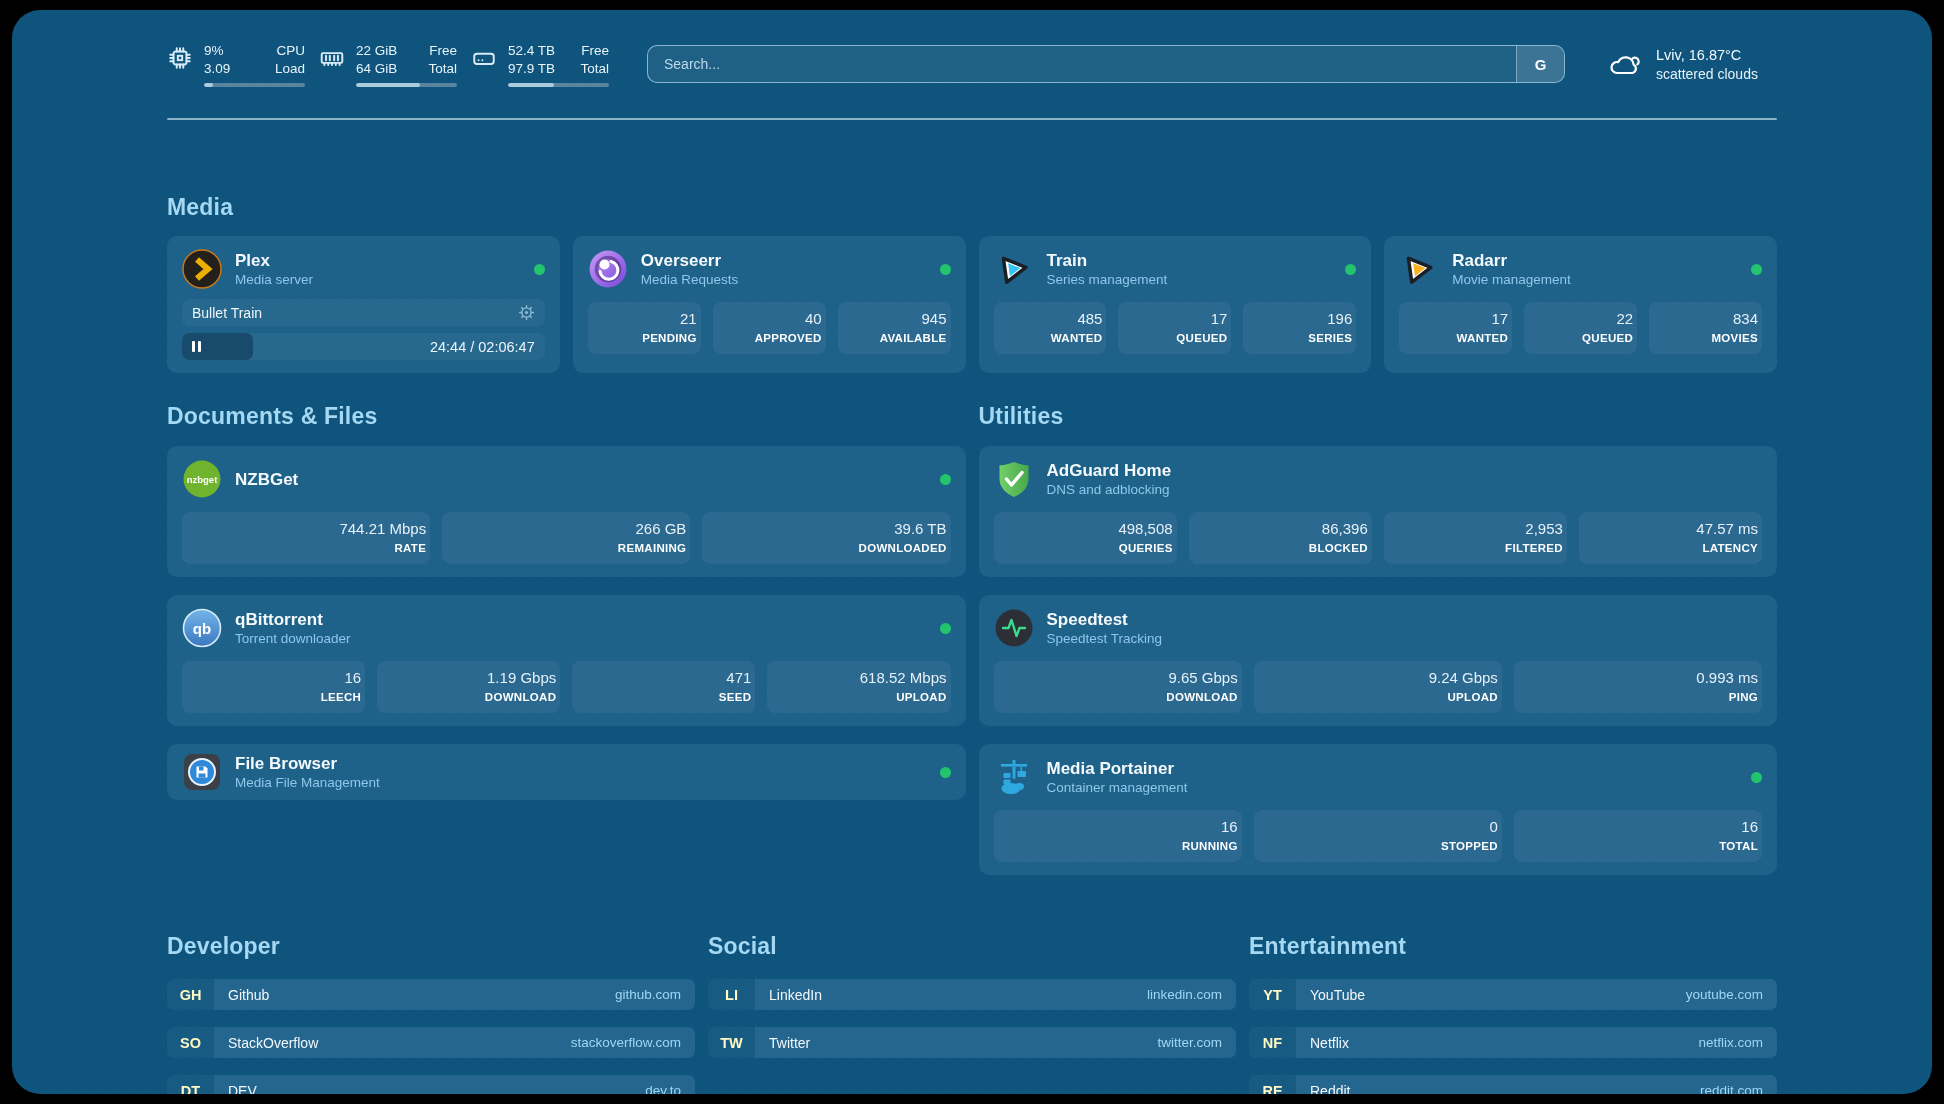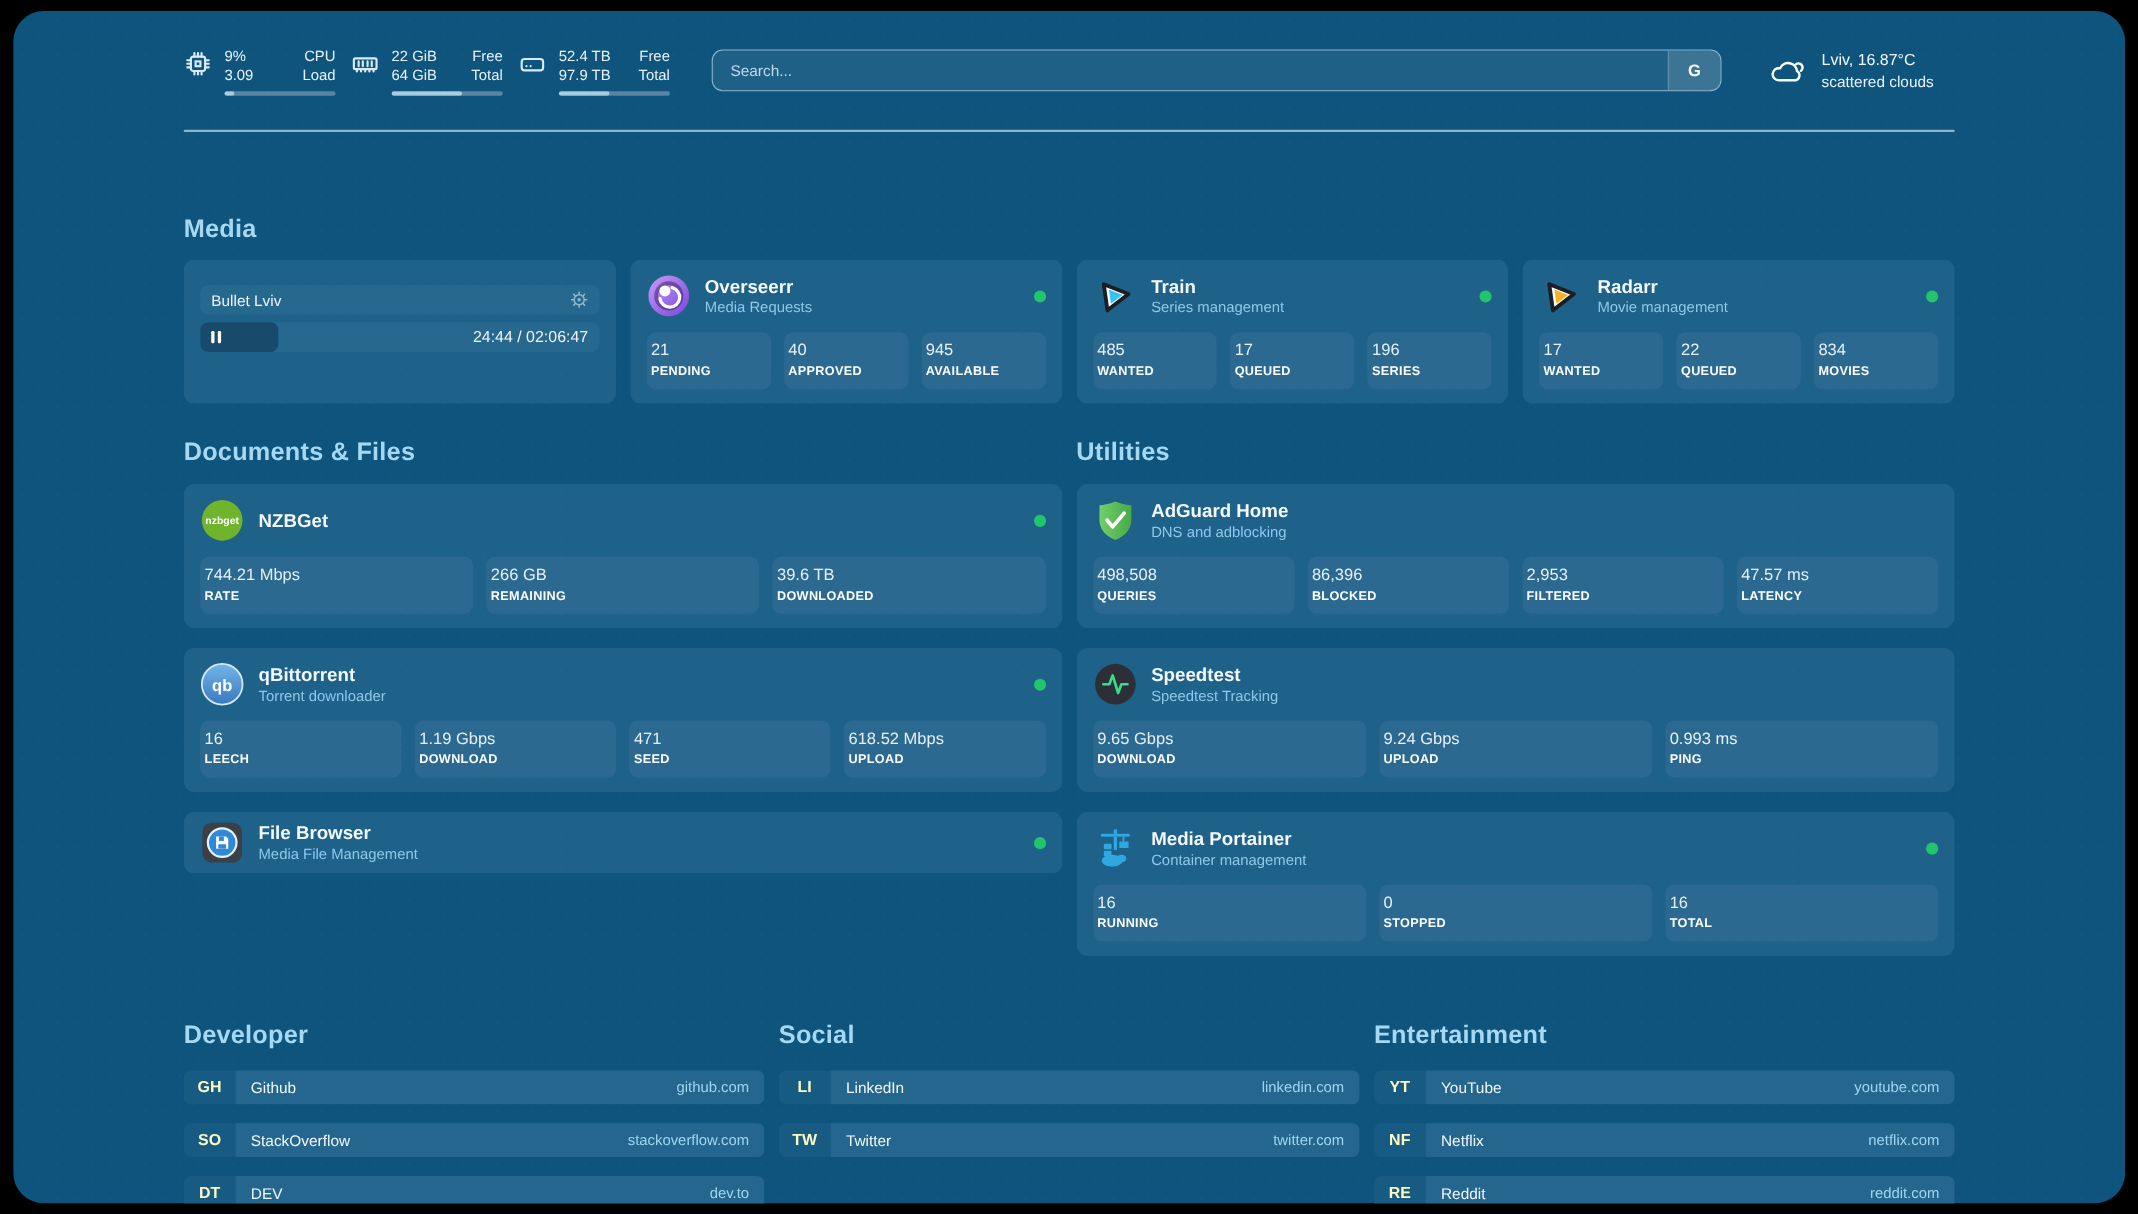--- a/index.html
+++ b/index.html
@@ -36,21 +36,21 @@
   .media-grid { margin-top:15px; display:grid; grid-template-columns:repeat(4,1fr); gap:13px; }
   .card { background:#1e6189; border-radius:10px; padding:13px 15px; position:relative;
     background-image: radial-gradient(rgba(255,255,255,0.02) 1px, transparent 1px); background-size:14px 14px; }
   .card-head { display:flex; align-items:center; }
   .app-icon { width:40px; height:40px; margin-right:13px; flex:none; display:flex; align-items:center; justify-content:center; }
   .app-titles { flex:1; min-width:0; }
   .app-title { font-size:17px; font-weight:600; color:#f4f9fc; line-height:21px; }
   .app-sub { font-size:13.5px; color:#8ec8ea; line-height:18px; }
   .status-dot { width:11px; height:11px; border-radius:50%; background:#23c46e; margin-left:12px; flex:none; }
   .stats { display:flex; gap:12px; margin-top:13px; }
-  .stat { flex:1; background:#2b6990; border-radius:8px; text-align:left; padding:7px 4px 8px; }
+  .stat { flex:1; background:#2b6990; border-radius:8px; text-align:right; padding:7px 4px 8px; }
   .stat-value { font-size:15px; color:#e6f0f7; line-height:20px; }
   .stat-label { font-size:11.5px; font-weight:700; color:#fdfefe; letter-spacing:0.3px; line-height:16px; margin-top:1px; }
   
   .plex-rows { margin-top:10px; display:flex; flex-direction:column; gap:7px; }
   .plex-row { background:#27688f; border-radius:7px; height:27px; display:flex; align-items:center; padding:0 10px; position:relative; overflow:hidden; }
   .np-title { font-size:14px; color:#eef5fa; z-index:1; }
   .cog { margin-left:auto; width:17px; height:17px; opacity:0.7; color:#bcdaeb; z-index:1; cursor:pointer; }
   .p-fill { position:absolute; left:0; top:0; bottom:0; background:rgba(4,35,57,0.42); border-radius:7px; }
   .pause { display:flex; gap:3px; z-index:1; cursor:pointer; }
   .pause i { display:block; width:3px; height:11px; background:#fff; border-radius:1px; }
@@ -156,23 +156,36 @@
     </div>
   </div>
 
   <div class="divider"></div>
 
   <div class="media-section">
     <h2 class="section">Media</h2>
     <div class="media-grid">
 
       <div class="card">
+        <div class="card-head">
+          <span class="app-icon">
+            <svg viewBox="0 0 40 40">
+                <circle cx="20" cy="20" r="19" fill="#24211c" stroke="#cc7b19" stroke-width="1.4"></circle>
+              <polyline points="15,10.5 26,20 15,29.5" fill="none" stroke="#ebaf00" stroke-width="6" stroke-linecap="butt"></polyline>
+              </svg>
+          </span>
+          <div class="app-titles">
+            <div class="app-title">Plex</div>
+            <div class="app-sub">Media server</div>
+          </div>
+          <span class="status-dot"></span>
+        </div>
         <div class="plex-rows">
           <div class="plex-row">
-            <span class="np-title">Bullet Lviv</span>
+            <span class="np-title">Bullet Train</span>
             <svg class="cog" viewBox="0 0 17 17" fill="none" stroke="currentColor" stroke-width="1.4" stroke-linecap="round">
               <circle cx="8.5" cy="8.5" r="4.6"></circle>
                 <circle cx="8.5" cy="8.5" r="1.6" fill="currentColor" stroke="none"></circle>
               <path d="M8.5 1.6v2M8.5 13.4v2M1.6 8.5h2M13.4 8.5h2M3.6 3.6l1.5 1.5M11.9 11.9l1.5 1.5M13.4 3.6l-1.5 1.5M5.1 11.9l-1.5 1.5"></path>
             </svg>
           </div>
           <div class="plex-row">
             <div class="p-fill" style="width: 19.5%;"></div>
             <span class="pause">
                 <i></i>

